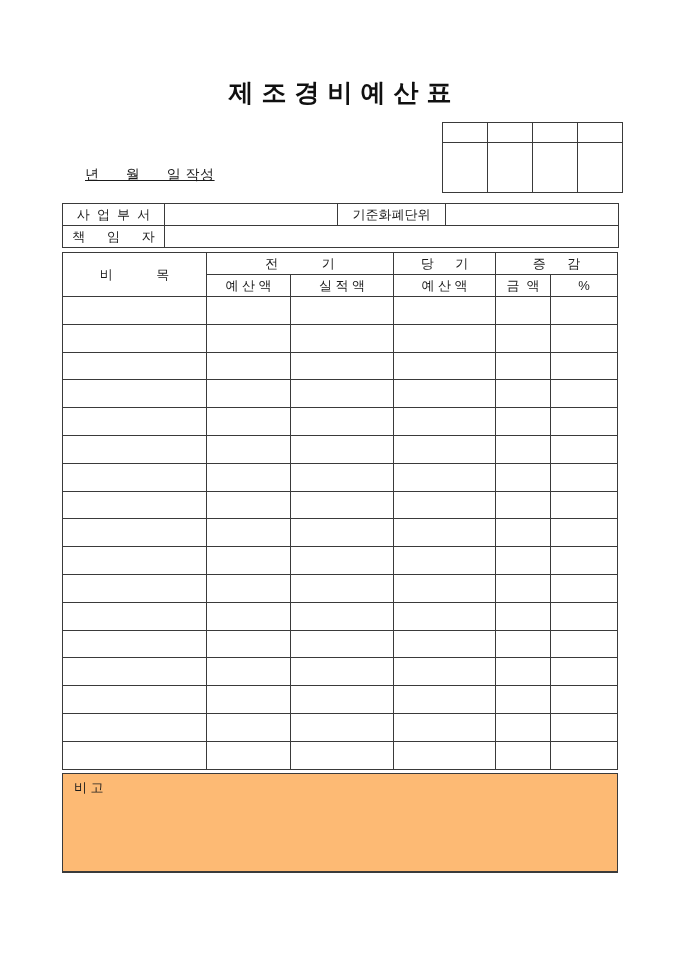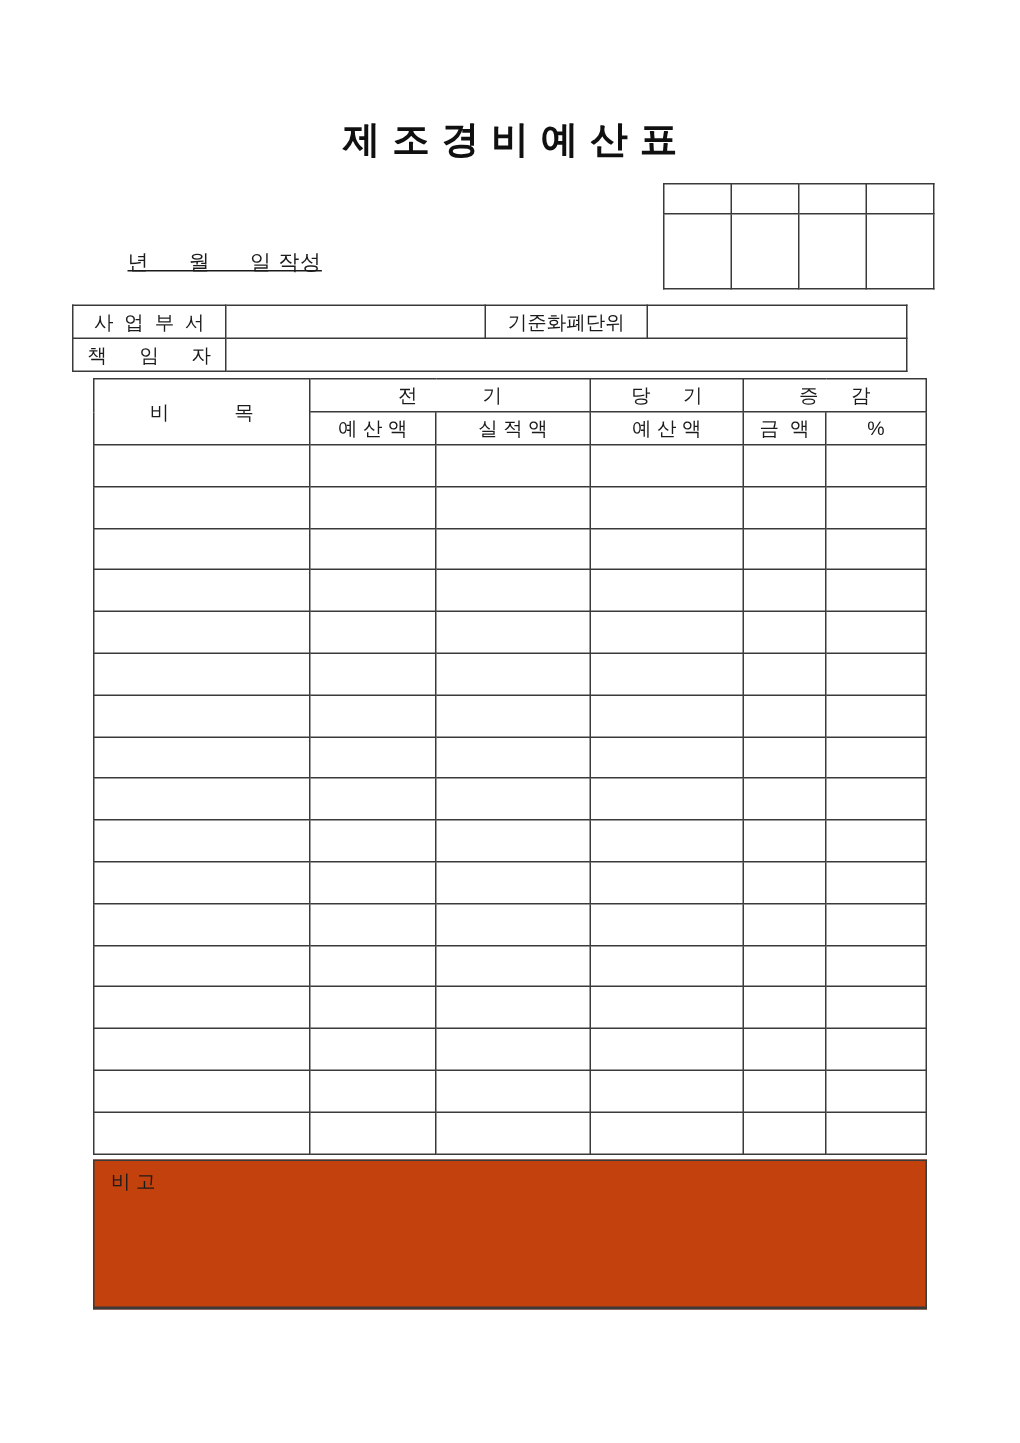--- a/index.html
+++ b/index.html
@@ -44,35 +44,35 @@
   .approval .r2 td { height: 49px; }
   .dateline {
     position: absolute;
     left: 85px;
     top: 166px;
     font-size: 14px;
     white-space: pre;
     letter-spacing: 0.5px;
     text-decoration: underline;
   }
-  .info { position: absolute; left: 48px; top: 203px; width: 556px; }
+  .info { position: absolute; left: 62px; top: 203px; width: 556px; }
   .info td { height: 21px; }
   .main { position: absolute; left: 62px; top: 252px; width: 556px; border-radius: 17px; }
   .main thead td { height: 21px; }
   .main tbody td { height: 26.8px; }
   .remarks {
     position: absolute;
     left: 62px;
     top: 773px;
     width: 556px;
     height: 100px;
     border: 1px solid #3a3a3a;
     border-bottom-width: 2px;
     box-sizing: border-box;
-    background: #c2410c;
+    background: #fdba74;
   }
   .remarks .lbl {
     padding: 5px 0 0 11px;
     font-size: 13px;
     white-space: pre;
     text-align: left;
   }
 </style>
 </head>
 <body>

